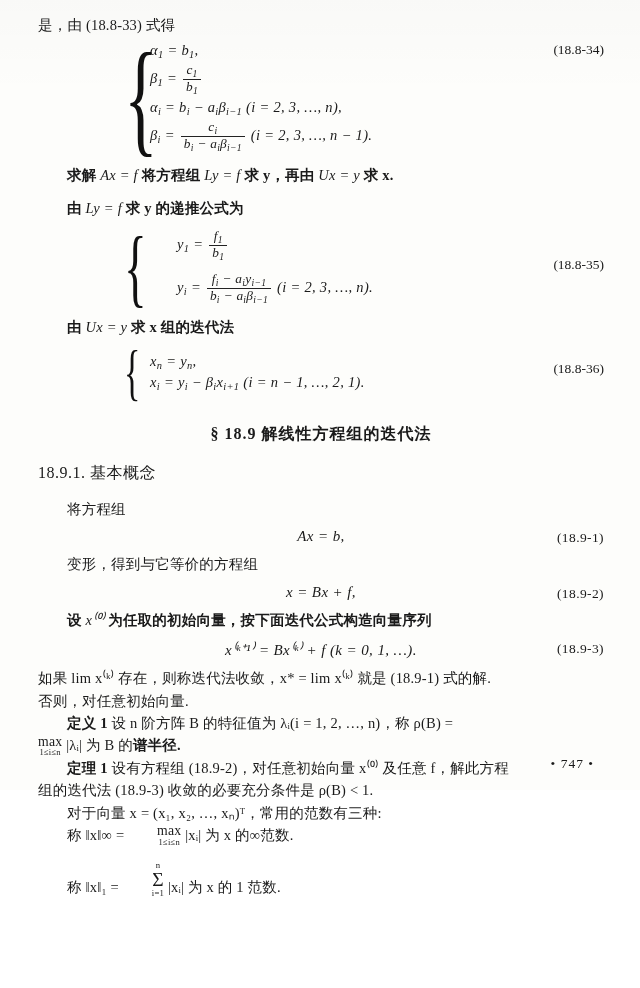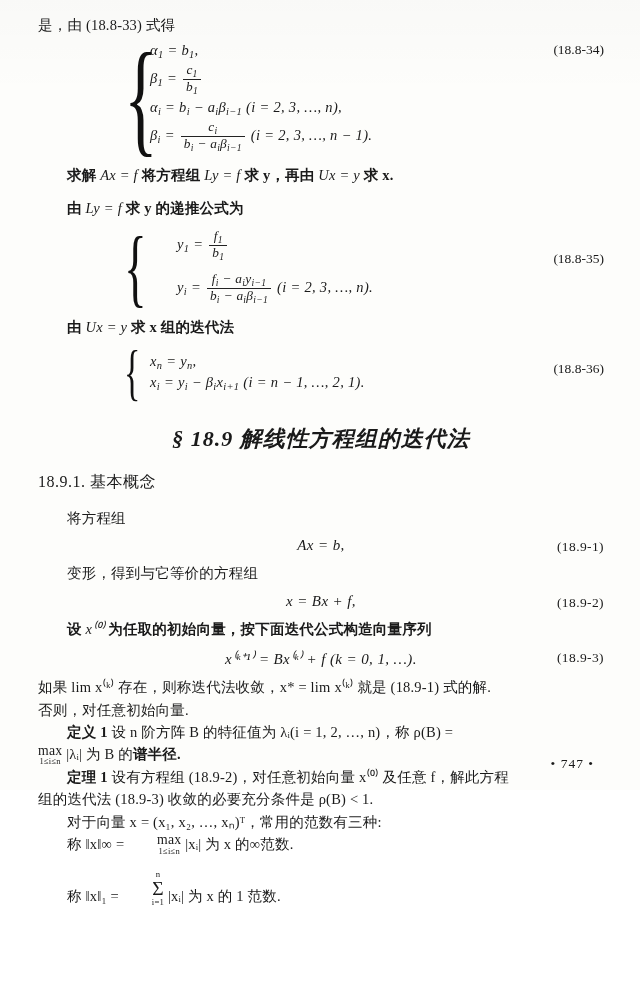--- a/index.html
+++ b/index.html
@@ -114,25 +114,24 @@
     letter-spacing: 0.4px;
   }
   .display .eqnum {
     top: 2px;
     font-style: normal;
   }
 
   
   .section-title {
     text-align: center;
-    font-size: 22px;
+    font-size: 16px;
     font-weight: bold;
     letter-spacing: 1px;
     margin: 26px 0 18px 0;
-    font-style: italic;
   }
   .subsection-title {
     font-size: 16px;
     font-weight: normal;
     margin: 10px 0 14px 0;
     letter-spacing: 0.5px;
   }
 
   .spacer-s { height: 6px; }
 
@@ -209,21 +208,21 @@
       <span class="math nowrap">Ux = y</span>
       <span class="bold">求 x.</span>
     </p>
     <p class="para indent tight">
       <span class="bold">由</span>
       <span class="math nowrap">Ly = f</span>
       <span class="bold">求 y 的递推公式为</span>
     </p>
 
     <div class="eqblock" style="margin-top:10px;">
-      <span class="eqnum" style="top:22px;">(18.8-35)</span>
+      <span class="eqnum" style="top:28px;">(18.8-35)</span>
       <div class="brace-wrap">
         <div class="brace mid">{</div>
         <div class="eqlist" style="gap:10px;margin-left:27px;">
           <div class="eqrow">
             y<span class="sub">1</span> =
             <span class="frac"><span class="num">f<span class="sub">1</span></span><span class="den">b<span class="sub">1</span></span></span>
           </div>
           <div class="eqrow">
             y<span class="sub">i</span> =
             <span class="frac"><span class="num">f<span class="sub">i</span> − a<span class="sub">i</span>y<span class="sub">i−1</span></span><span class="den">b<span class="sub">i</span> − a<span class="sub">i</span>β<span class="sub">i−1</span></span></span>

